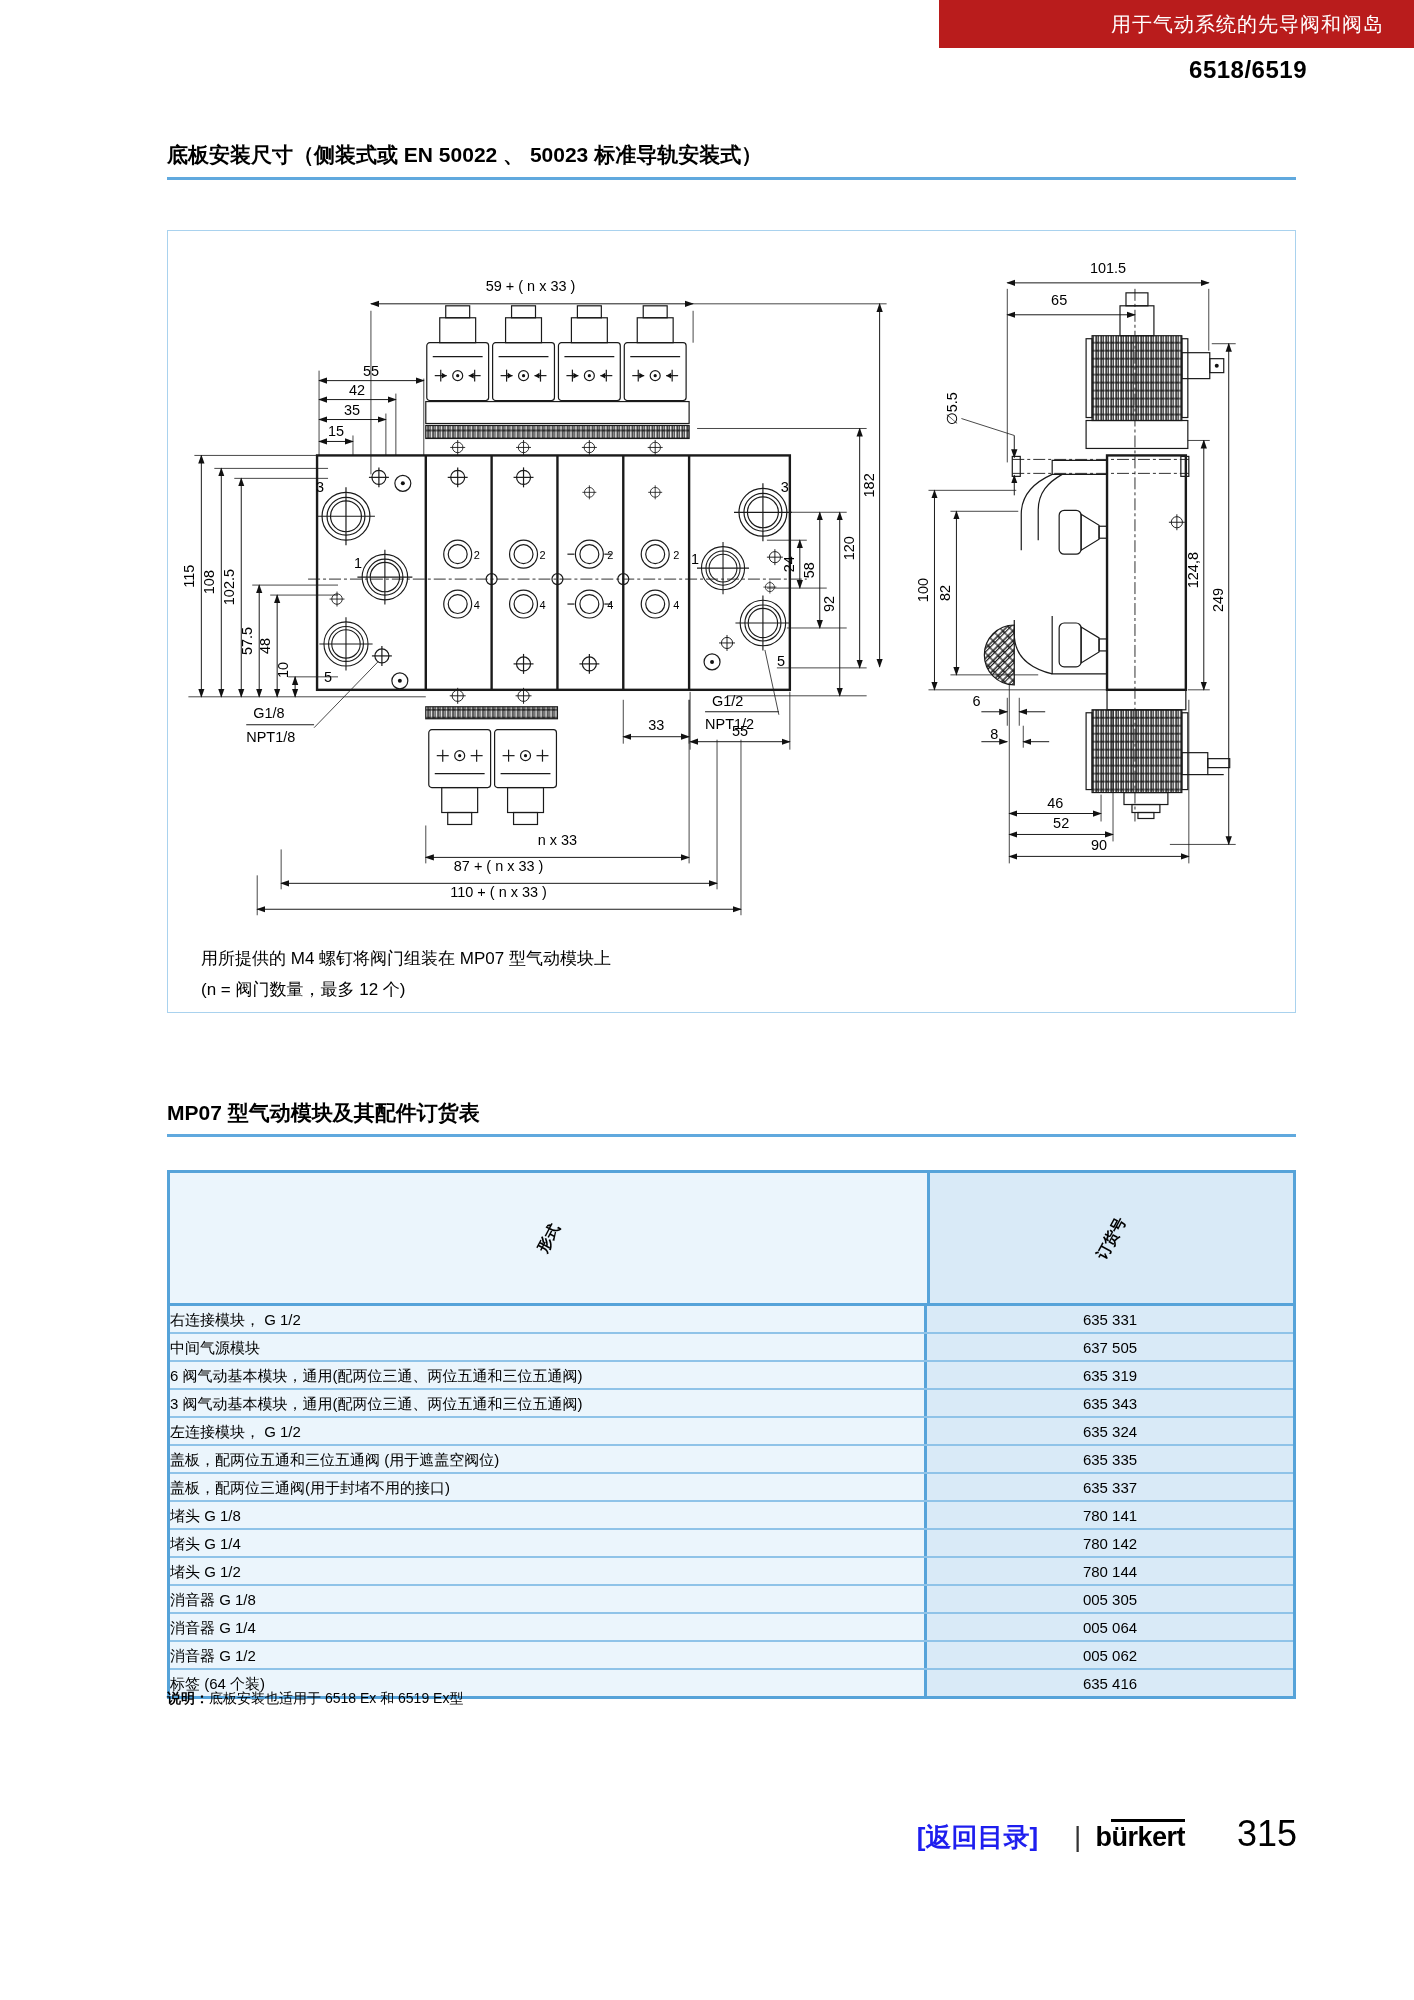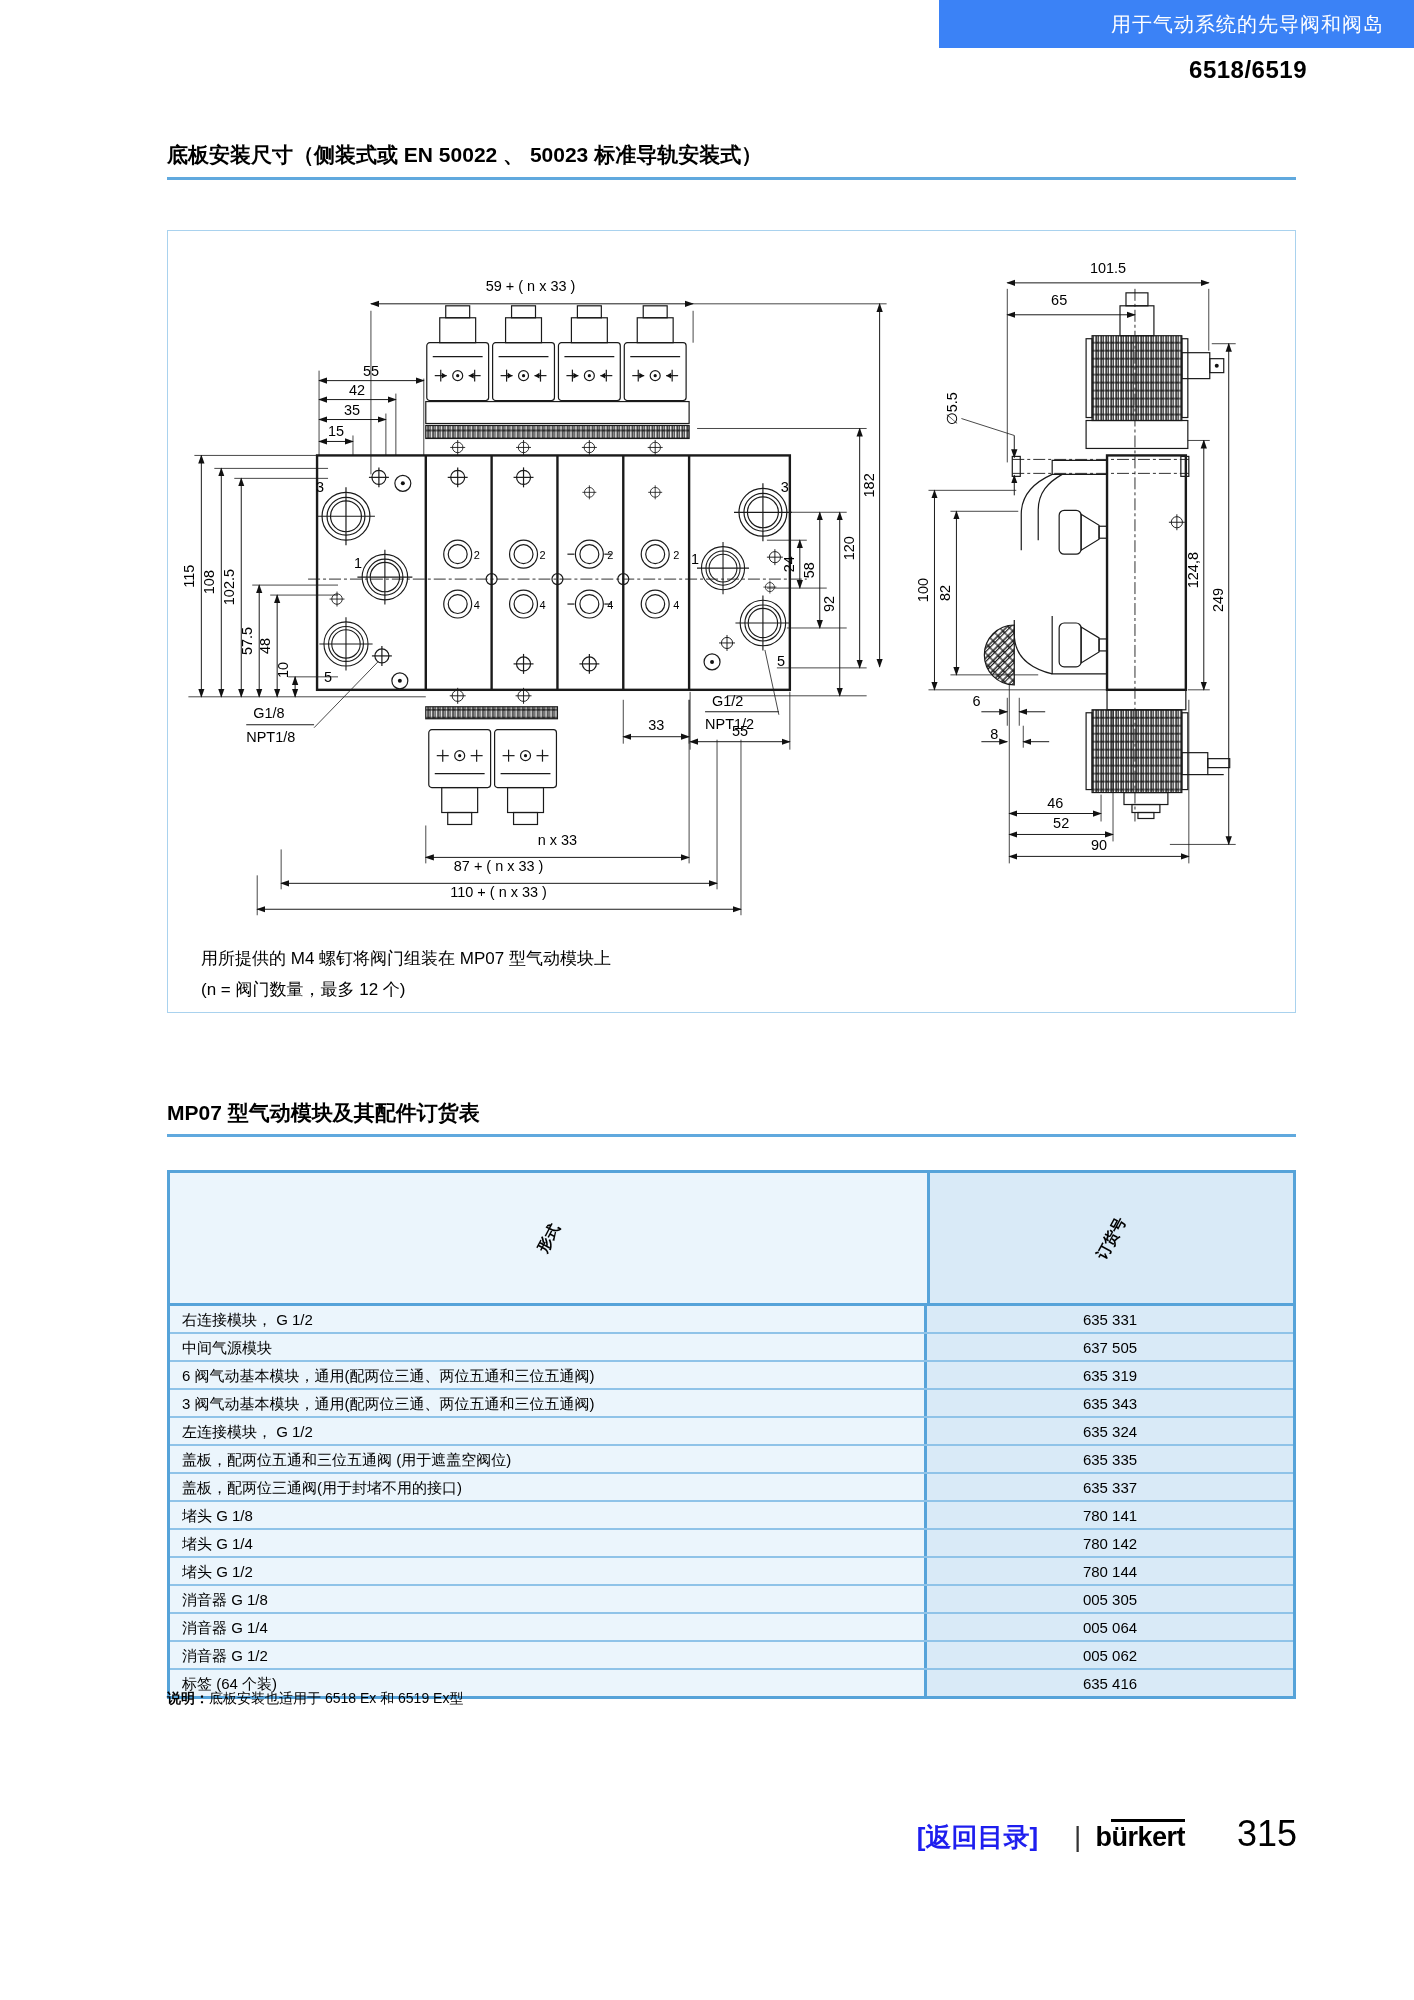--- a/index.html
+++ b/index.html
@@ -1,19 +1,19 @@
 <!DOCTYPE html>
 <html><head>
 <meta charset="utf-8">
 <style>
   html,body{margin:0;padding:0;background:#fff;}
   .page{position:relative;width:1414px;height:2000px;background:#fff;overflow:hidden;
         font-family:"Liberation Sans","DejaVu Sans",sans-serif;color:#000;}
   
-  .topbar{position:absolute;left:939px;top:0;width:475px;height:48px;background:#3b82f6;
+  .topbar{position:absolute;left:939px;top:0;width:475px;height:48px;background:#b91c1c;
           display:flex;align-items:center;justify-content:flex-end;padding-right:30px;box-sizing:border-box;}
   .topbar span{color:#fff;font-size:20px;letter-spacing:1px;white-space:nowrap;}
   .docnum{position:absolute;top:56px;left:939px;width:368px;text-align:right;
           font-size:24px;font-weight:bold;letter-spacing:.5px;}
   
   .sec-title{position:absolute;left:167px;font-size:21px;font-weight:bold;white-space:nowrap;}
   #t1{top:141px;} #t2{top:1099px;}
   .rule{position:absolute;left:167px;width:1129px;height:3px;background:#60a9de;}
   #r1{top:177px;} #r2{top:1134px;}
   
@@ -35,21 +35,21 @@
   
   .otable{position:absolute;left:167px;top:1170px;width:1129px;border:3px solid #56a3d9;
           background:#fff;box-sizing:border-box;}
   .thead{display:flex;height:130px;border-bottom:3px solid #56a3d9;}
   .th1{width:757px;background:#ebf5fc;border-right:3px solid #56a3d9;display:flex;align-items:center;justify-content:center;}
   .th2{flex:1;background:#d9eaf7;display:flex;align-items:center;justify-content:center;}
   .rot{transform:rotate(-62deg);font-size:15px;font-weight:bold;white-space:nowrap;}
   .trow{display:flex;height:26px;border-bottom:2px solid #8fc3e8;}
   .trow:last-child{border-bottom:none;}
   .td1{width:757px;background:#ebf5fc;border-right:3px solid #56a3d9;display:flex;align-items:center;
-       padding-left:12px;box-sizing:border-box;font-size:15px;line-height:1;white-space:nowrap;}
+       padding-left:0;box-sizing:border-box;font-size:15px;line-height:1;white-space:nowrap;}
   .td2{flex:1;background:#d9eaf7;display:flex;align-items:center;justify-content:center;font-size:15px;line-height:1;}
   
   .note{position:absolute;left:167px;top:1690px;font-size:14px;}
   .note b{font-weight:bold;}
   
   .footer{position:absolute;left:167px;top:1806px;width:1130px;display:flex;align-items:baseline;justify-content:flex-end;margin-top:7px;}
   .backlink{color:#1e1eef;font-size:26px;font-weight:bold;margin-right:36px;text-decoration:none;cursor:pointer;white-space:nowrap;}
   .sep{font-size:28px;color:#333;margin-right:14px;}
   .blogo{font-size:27px;font-weight:bold;letter-spacing:-.5px;margin-right:52px;white-space:nowrap;}
   .blogo .ov{border-top:3px solid #000;}

